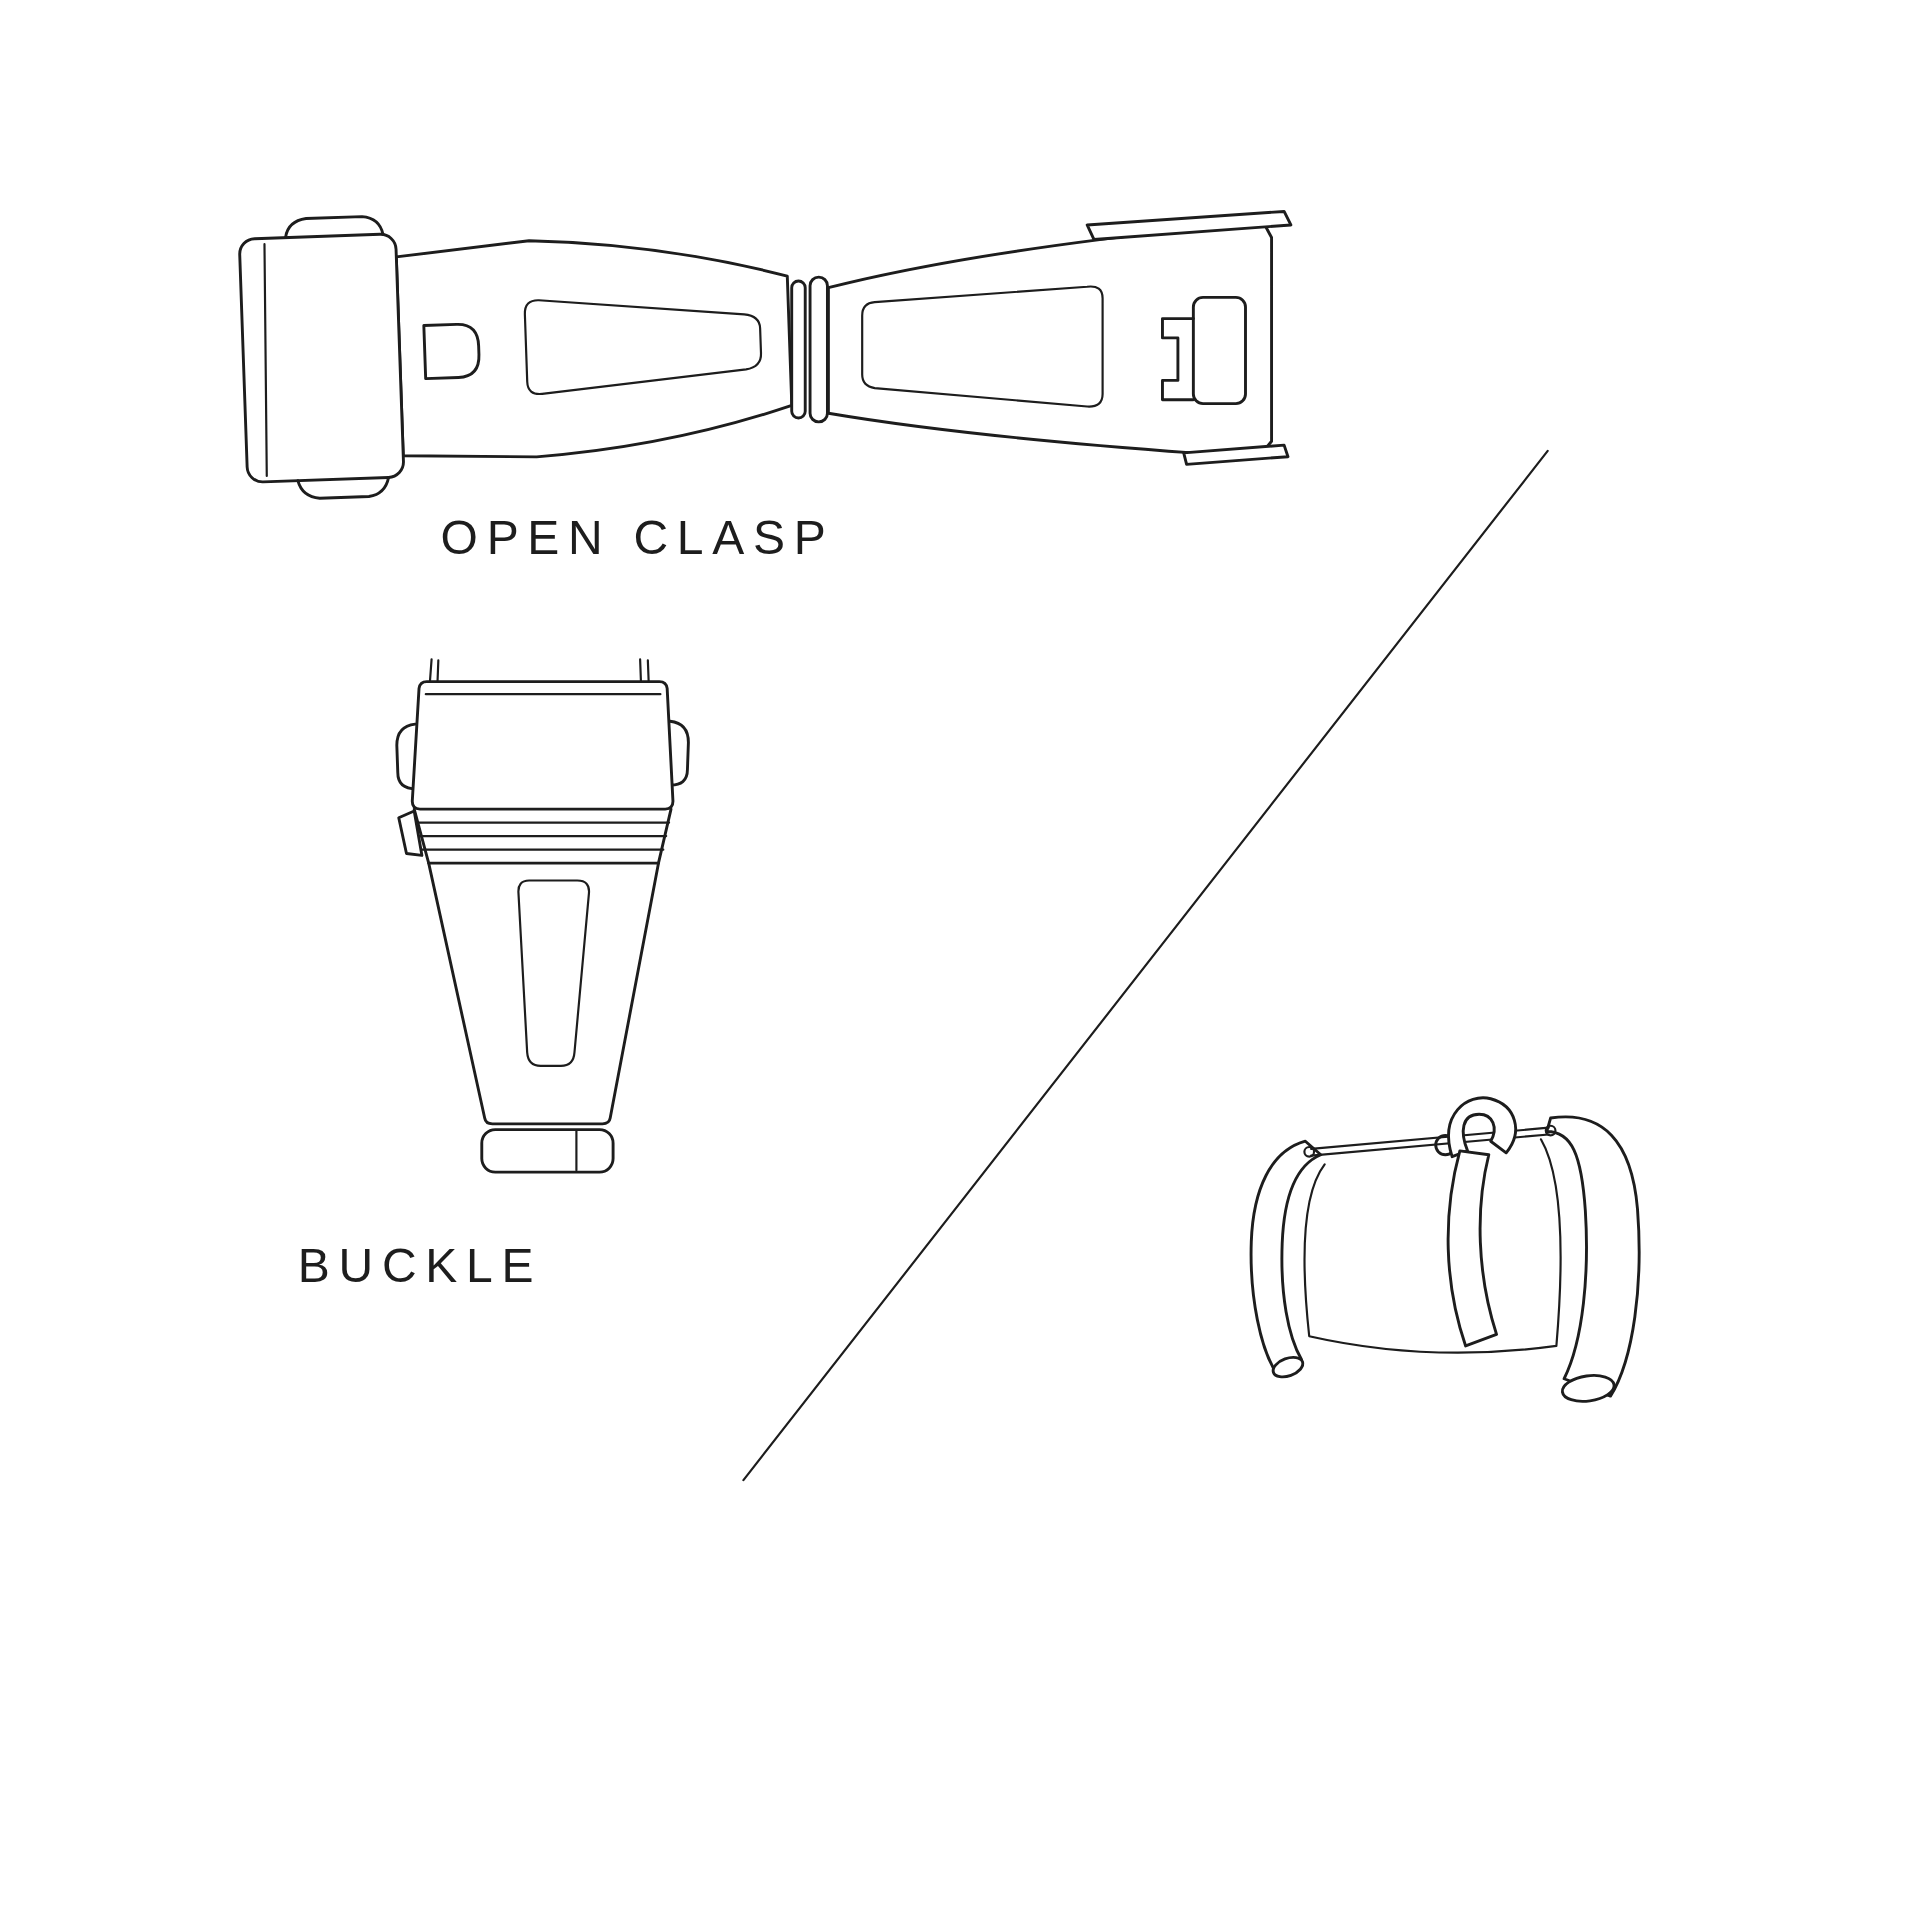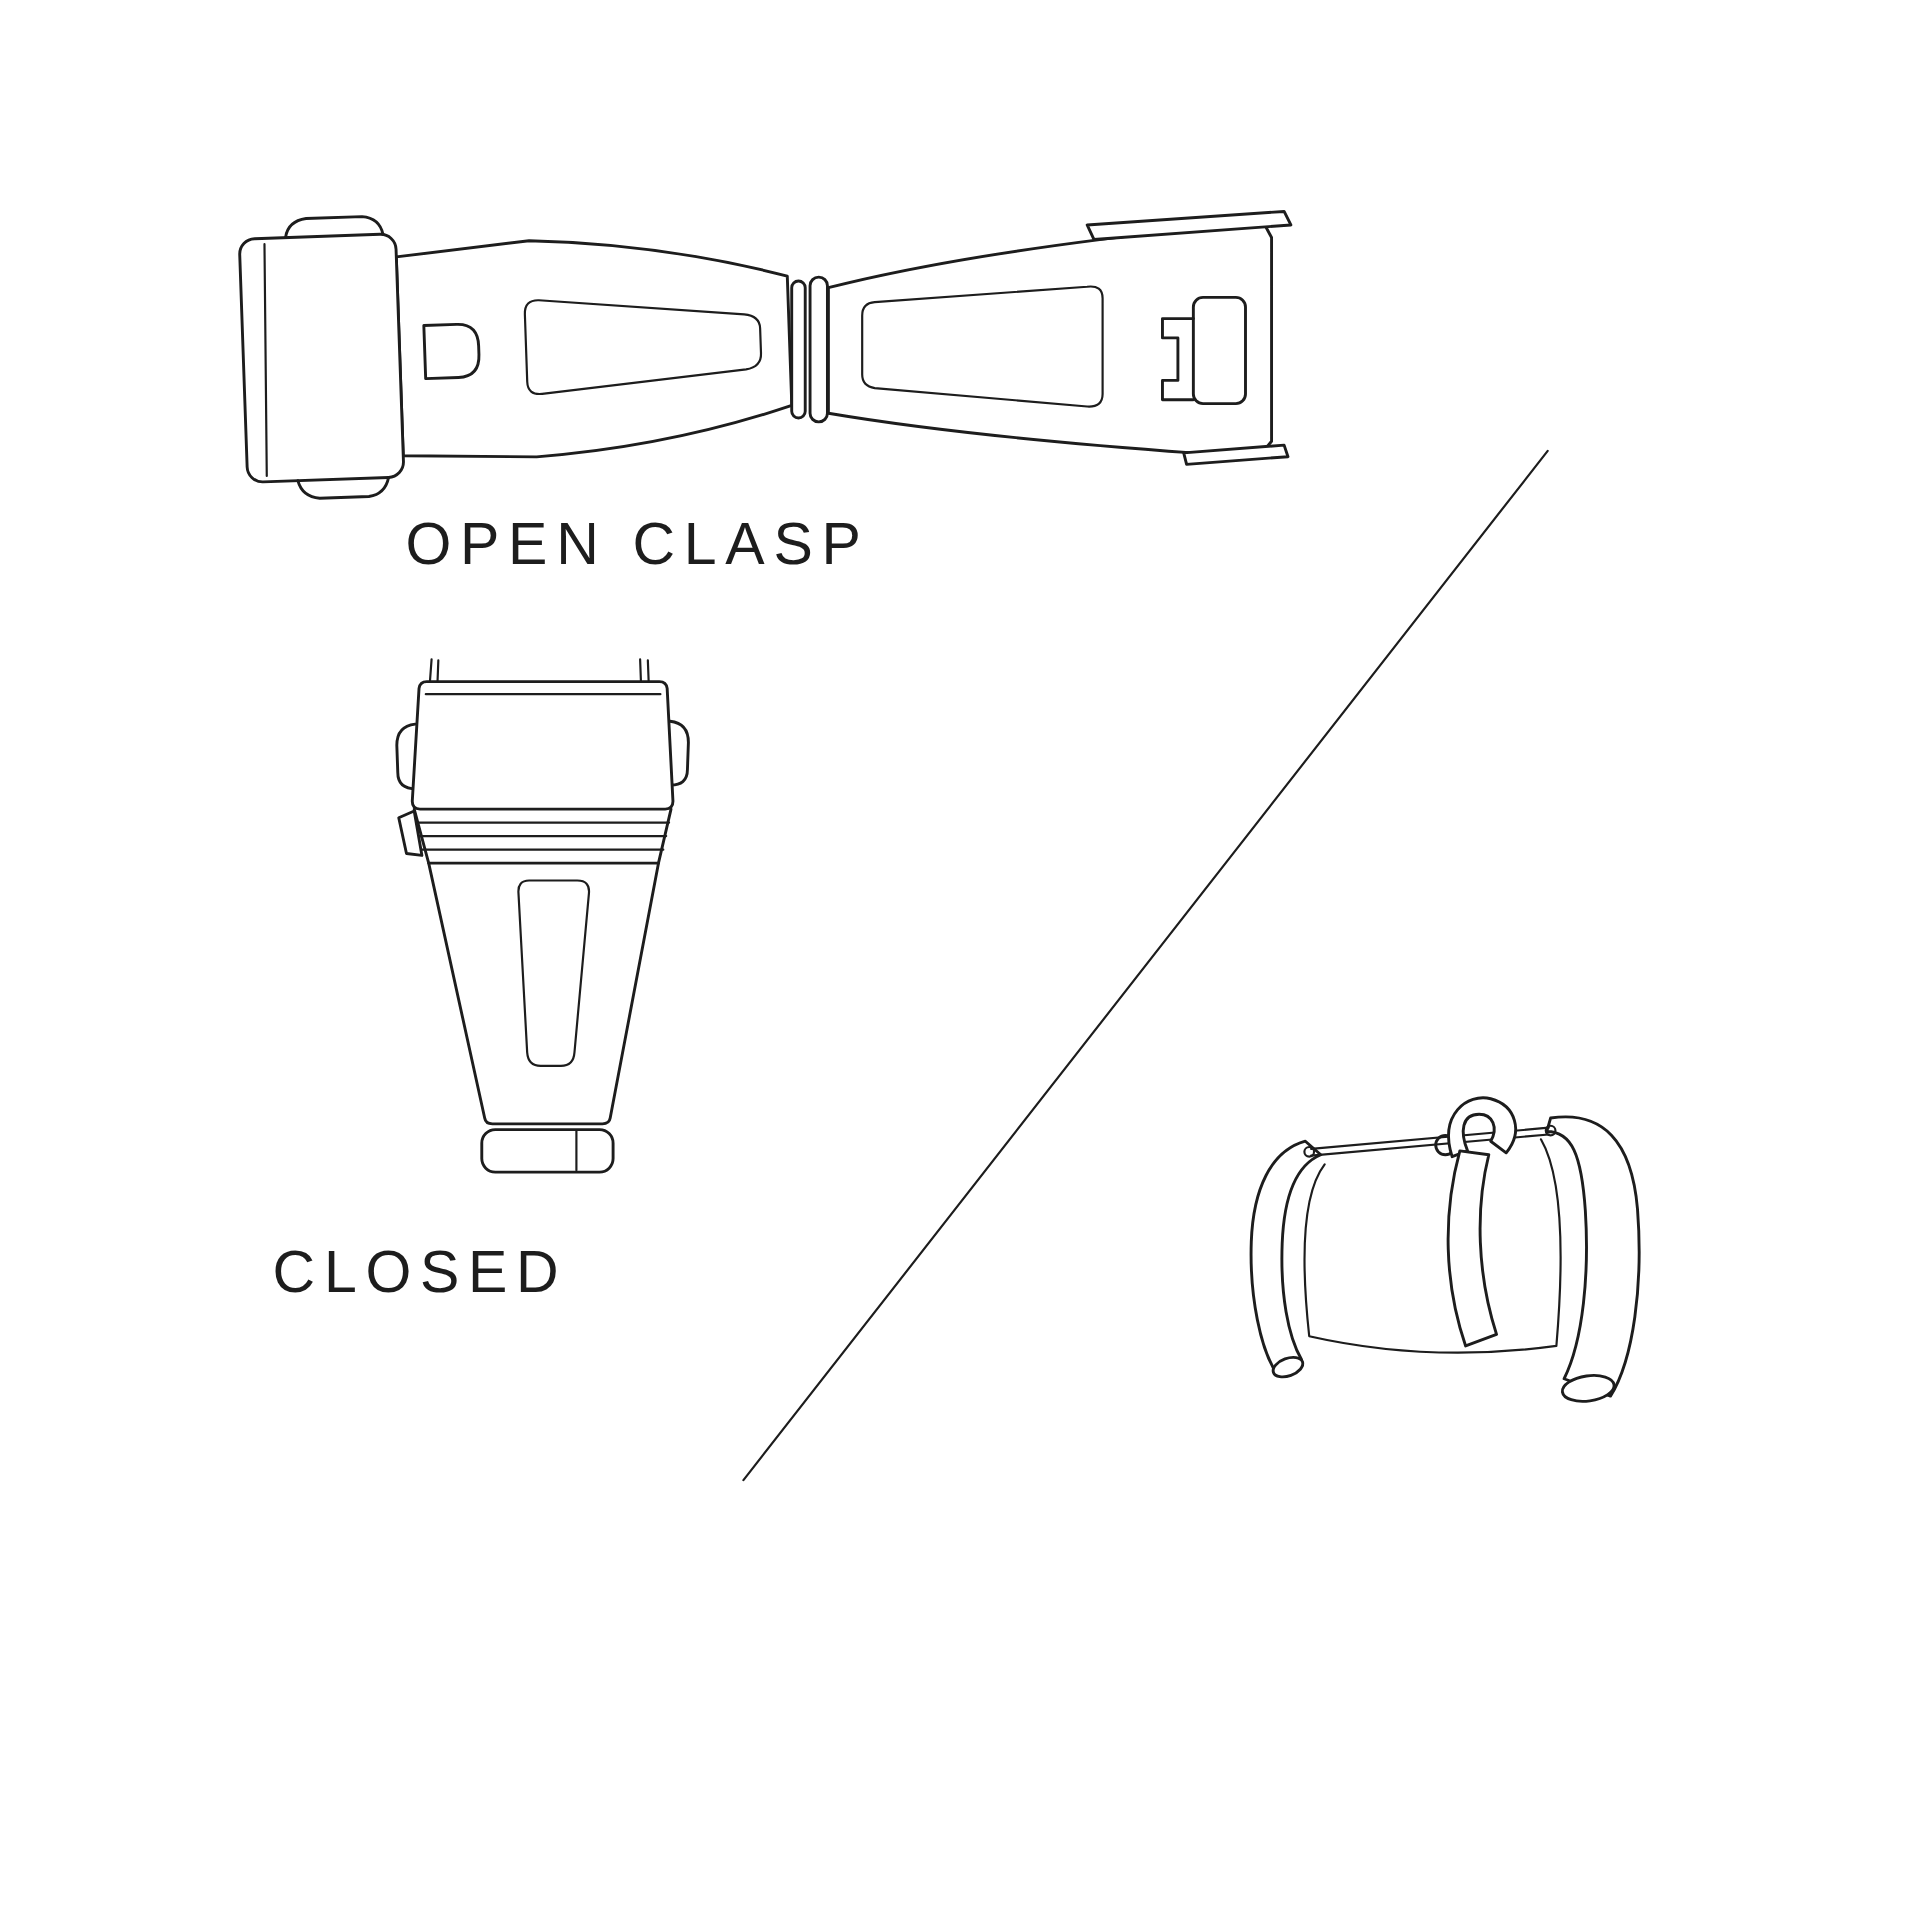--- a/index.html
+++ b/index.html
@@ -19,21 +19,21 @@
   .drawing{
     position:absolute;
     left:0; top:0;
   }
   .ln{fill:none;stroke:var(--line-color);stroke-width:3;stroke-linecap:round;stroke-linejoin:round;}
   .fw{fill:#ffffff;stroke:var(--line-color);stroke-width:3;stroke-linejoin:round;stroke-linecap:round;}
   .thin{stroke-width:2.25;}
   .label{
     position:absolute;
     text-align:center;
-    font-size:59px;
+    font-size:48px;
     letter-spacing:8.7px;
     font-weight:400;
     color:var(--line-color);
     white-space:nowrap;
   }
   .title{
     position:absolute;
     top:1695px;
     left:0;
     width:100%;
@@ -130,17 +130,17 @@
       <circle class="ln" cx="1497" cy="1186" r="10"></circle>
 
       <path class="fw" d="M1504 1198 C1490 1154 1520 1132 1544 1138 C1570 1145 1578 1172 1560 1194 L1544 1182 C1552 1168 1546 1154 1532 1154 C1514 1154 1512 1172 1520 1192 Z"></path>
 
       <path class="fw" d="M1512 1192 C1494 1258 1496 1330 1518 1394 L1550 1382 C1530 1320 1528 1252 1542 1196 Z"></path>
     </g>
   </svg>
 
   <div class="label" style="left:396px;top:510px;width:483px;">OPEN CLASP</div>
 
-  <div class="label" style="left:227px;top:1238px;width:386px;">CLOSED</div>
+  <div class="label" style="left:227px;top:1238px;width:386px;">BUCKLE</div>
 
 
 </div>
 
 
 </body></html>

